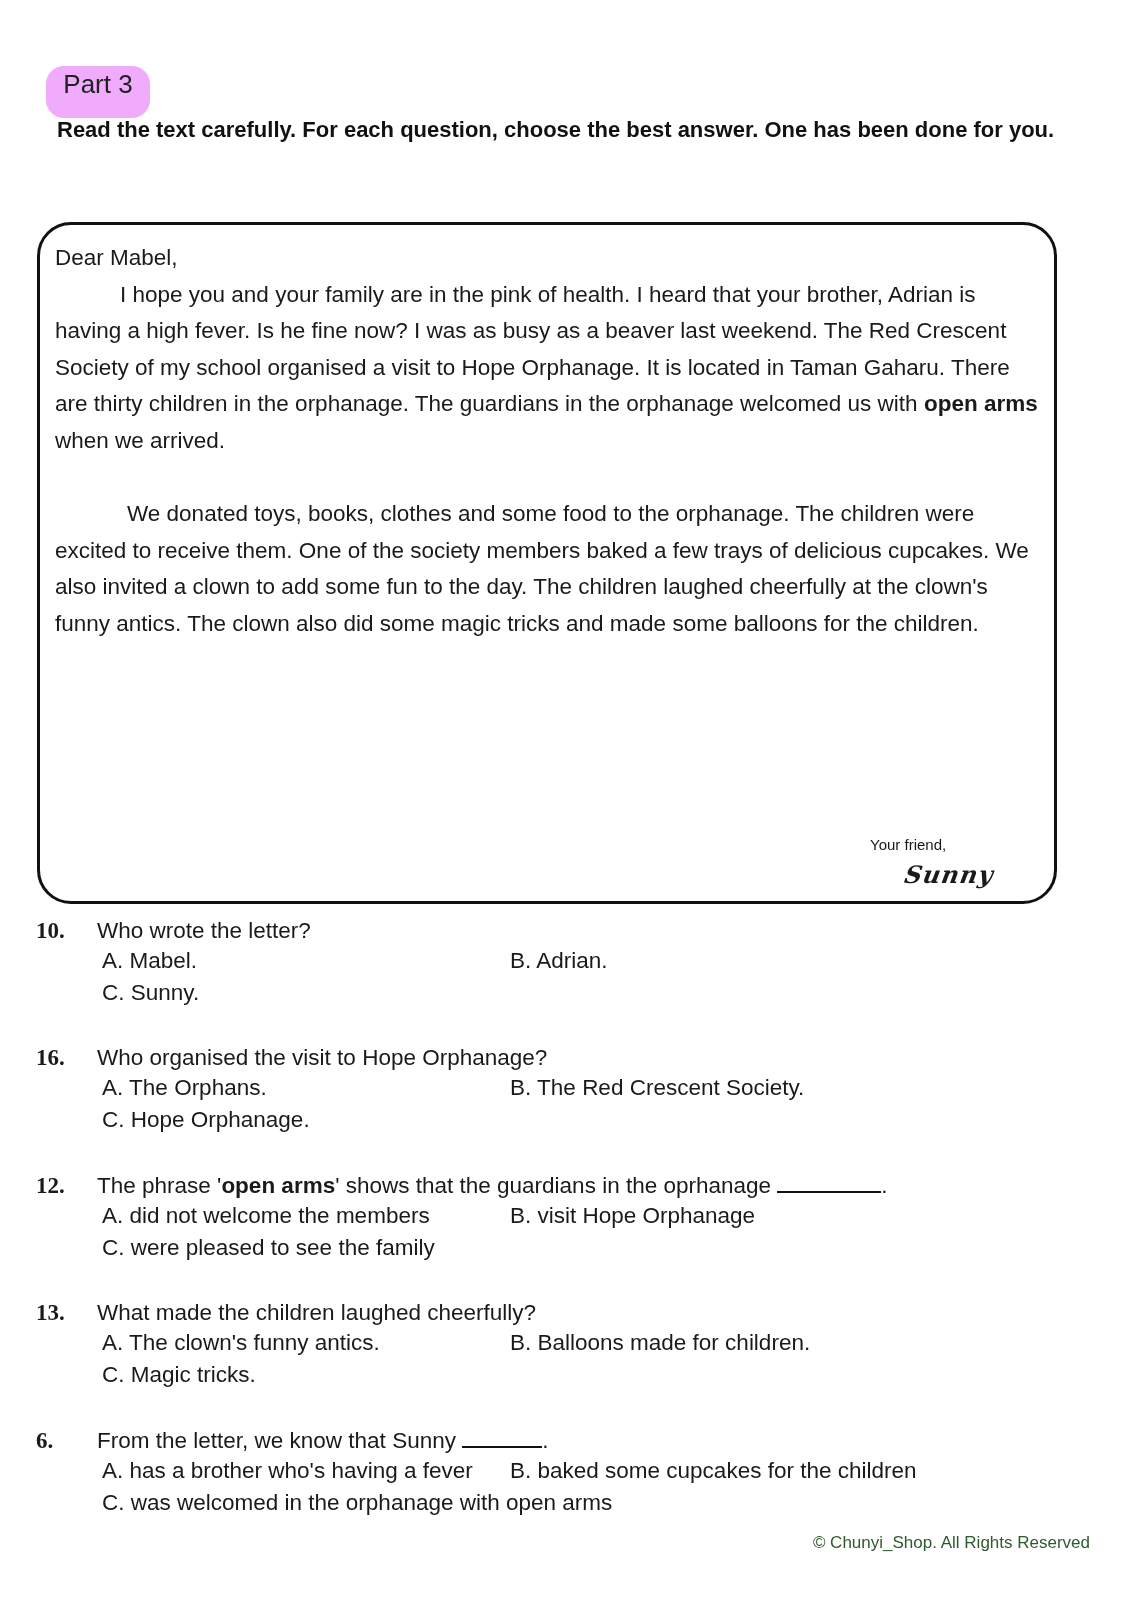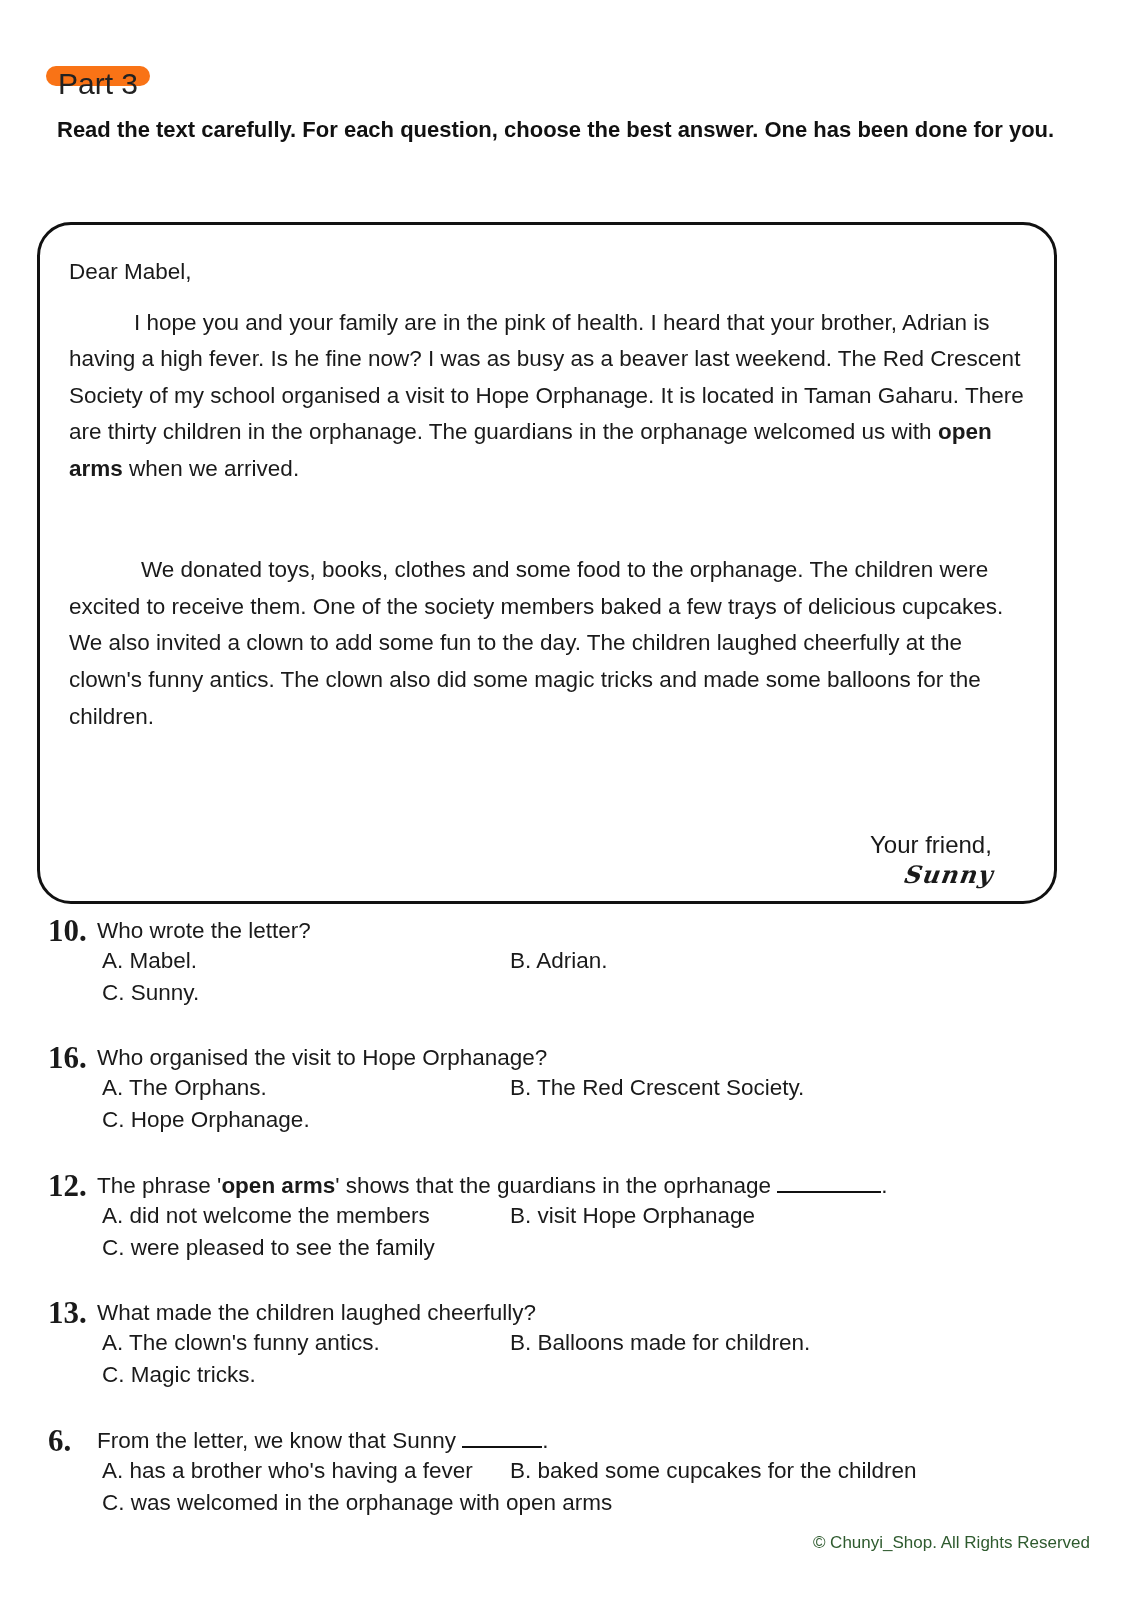--- a/index.html
+++ b/index.html
@@ -1,54 +1,54 @@
 <!DOCTYPE html>
 <html><head>
 <meta charset="utf-8">
 <style>
   html, body { margin: 0; padding: 0; background: #ffffff; }
   body {
     width: 1134px; height: 1614px; position: relative; overflow: hidden;
     font-family: "Liberation Sans", sans-serif; color: #1a1a1a;
   }
   .part-badge {
-    position: absolute; left: 46px; top: 66px; width: 104px; height: 20px;
-    background: #f97316; border-radius: 18px;
-    font-size: 30px; line-height: 36px; text-align: center; color: #222;
+    position: absolute; left: 46px; top: 66px; width: 104px; height: 52px;
+    background: #f0abfc; border-radius: 18px;
+    font-size: 26px; line-height: 36px; text-align: center; color: #222;
   }
   .instruction {
     position: absolute; left: 57px; top: 112px; width: 1010px;
     font-size: 22px; font-weight: bold; line-height: 36px; color: #111;
   }
   .letter-box {
     position: absolute; left: 37px; top: 222px; width: 1020px; height: 682px;
     border: 3px solid #111; border-radius: 34px; box-sizing: border-box;
   }
   .letter-text {
     position: absolute; left: 55px; top: 240px; width: 990px;
     font-size: 22.5px; line-height: 36.6px; color: #1a1a1a;
   }
-  .letter-text p { margin: 14px; }
+  .letter-text p { margin: 0; }
   .para-gap { height: 36.6px; }
   .indent1 { text-indent: 65px; }
   .indent2 { text-indent: 72px; }
   .indent3 { text-indent: 83px; }
   .closing {
     position: absolute; left: 870px; top: 828px;
-    font-size: 24px; line-height: 34px;
+    font-size: 15px; line-height: 34px;
   }
   .signature {
     position: absolute; left: 905px; top: 860px;
     font-family: "DejaVu Serif", serif; font-style: italic; font-weight: bold;
     font-size: 24px; letter-spacing: 1px; transform: skewX(-10deg);
   }
   .question { position: absolute; left: 36px; width: 1080px; font-size: 22.5px; }
   .q-num {
-    position: absolute; left: 12px; top: 0;
-    font-family: "Liberation Serif", serif; font-weight: bold; font-size: 31px; line-height: 30px;
+    position: absolute; left: 0; top: 0;
+    font-family: "Liberation Serif", serif; font-weight: bold; font-size: 23px; line-height: 30px;
   }
   .q-text { position: absolute; left: 61px; top: 0; line-height: 30px; white-space: nowrap; }
   .opt { position: absolute; line-height: 30px; white-space: nowrap; }
   .opt.a { left: 66px; top: 30px; }
   .opt.b { left: 474px; top: 30px; }
   .opt.c { left: 66px; top: 62px; }
   .blank { display: inline-block; border-bottom: 2px solid #111; height: 20px; vertical-align: baseline; }
   .footer {
     position: absolute; right: 44px; top: 1533px;
     font-size: 17px; color: #2e5a2e;

